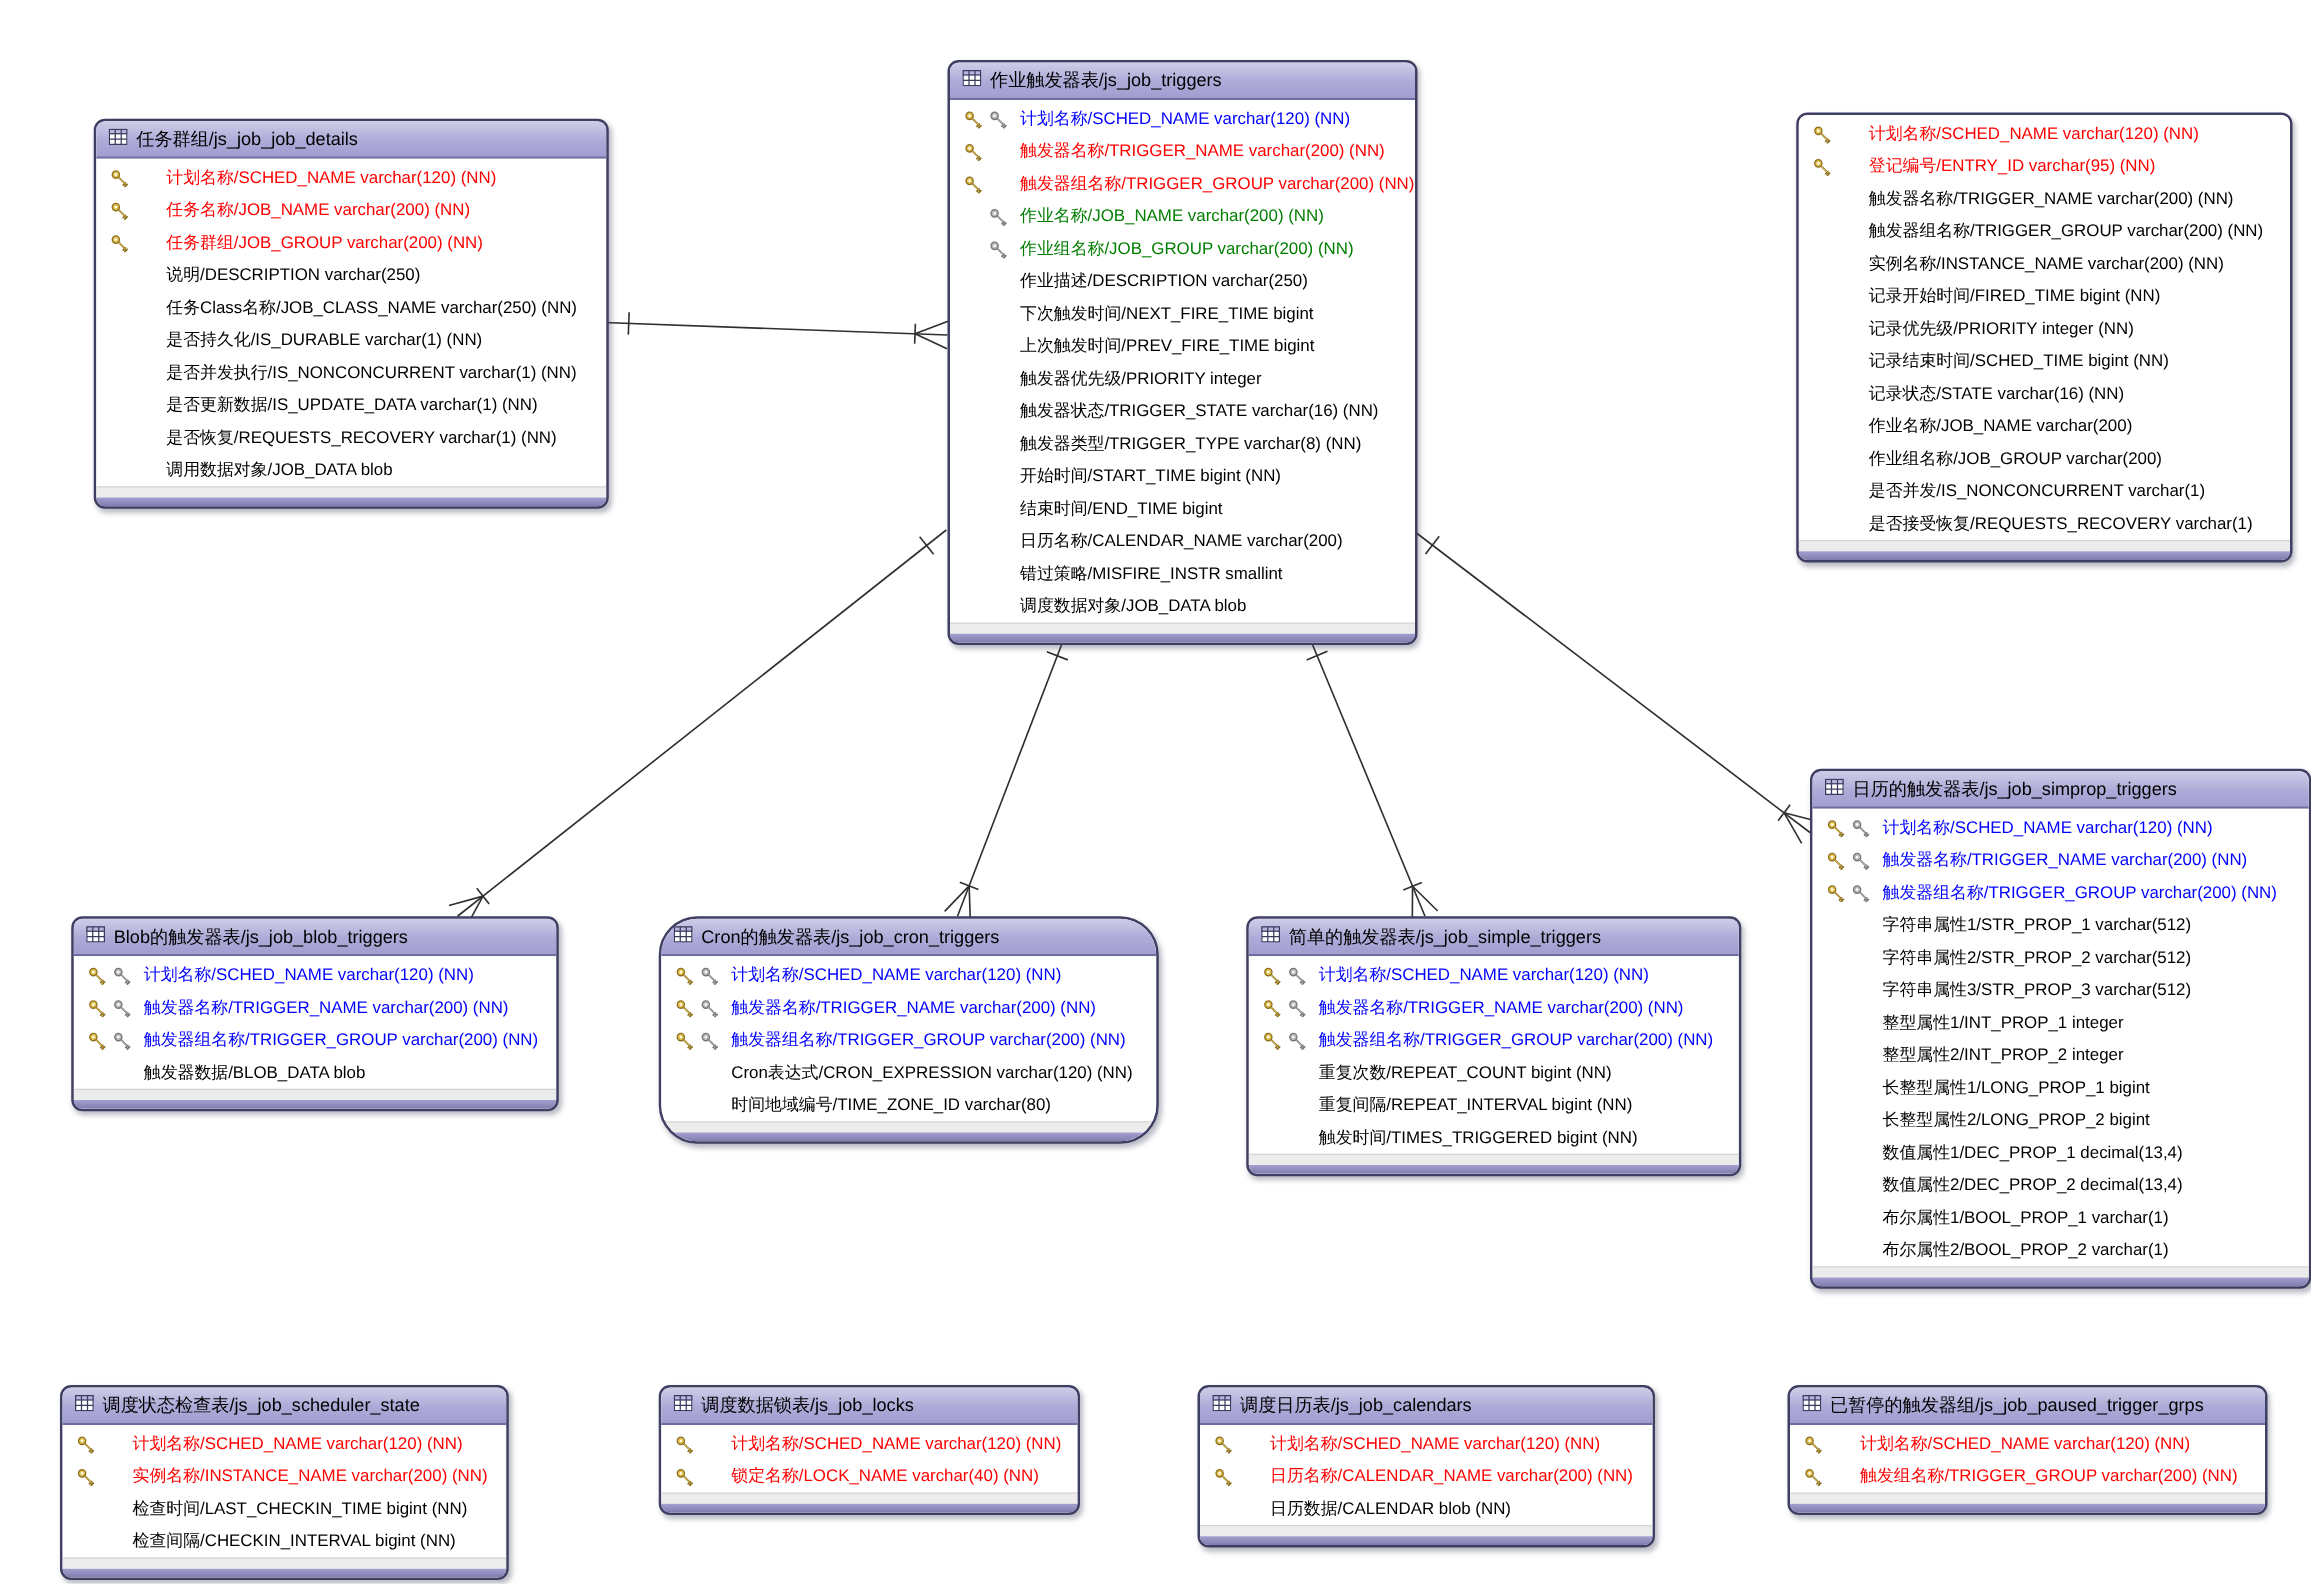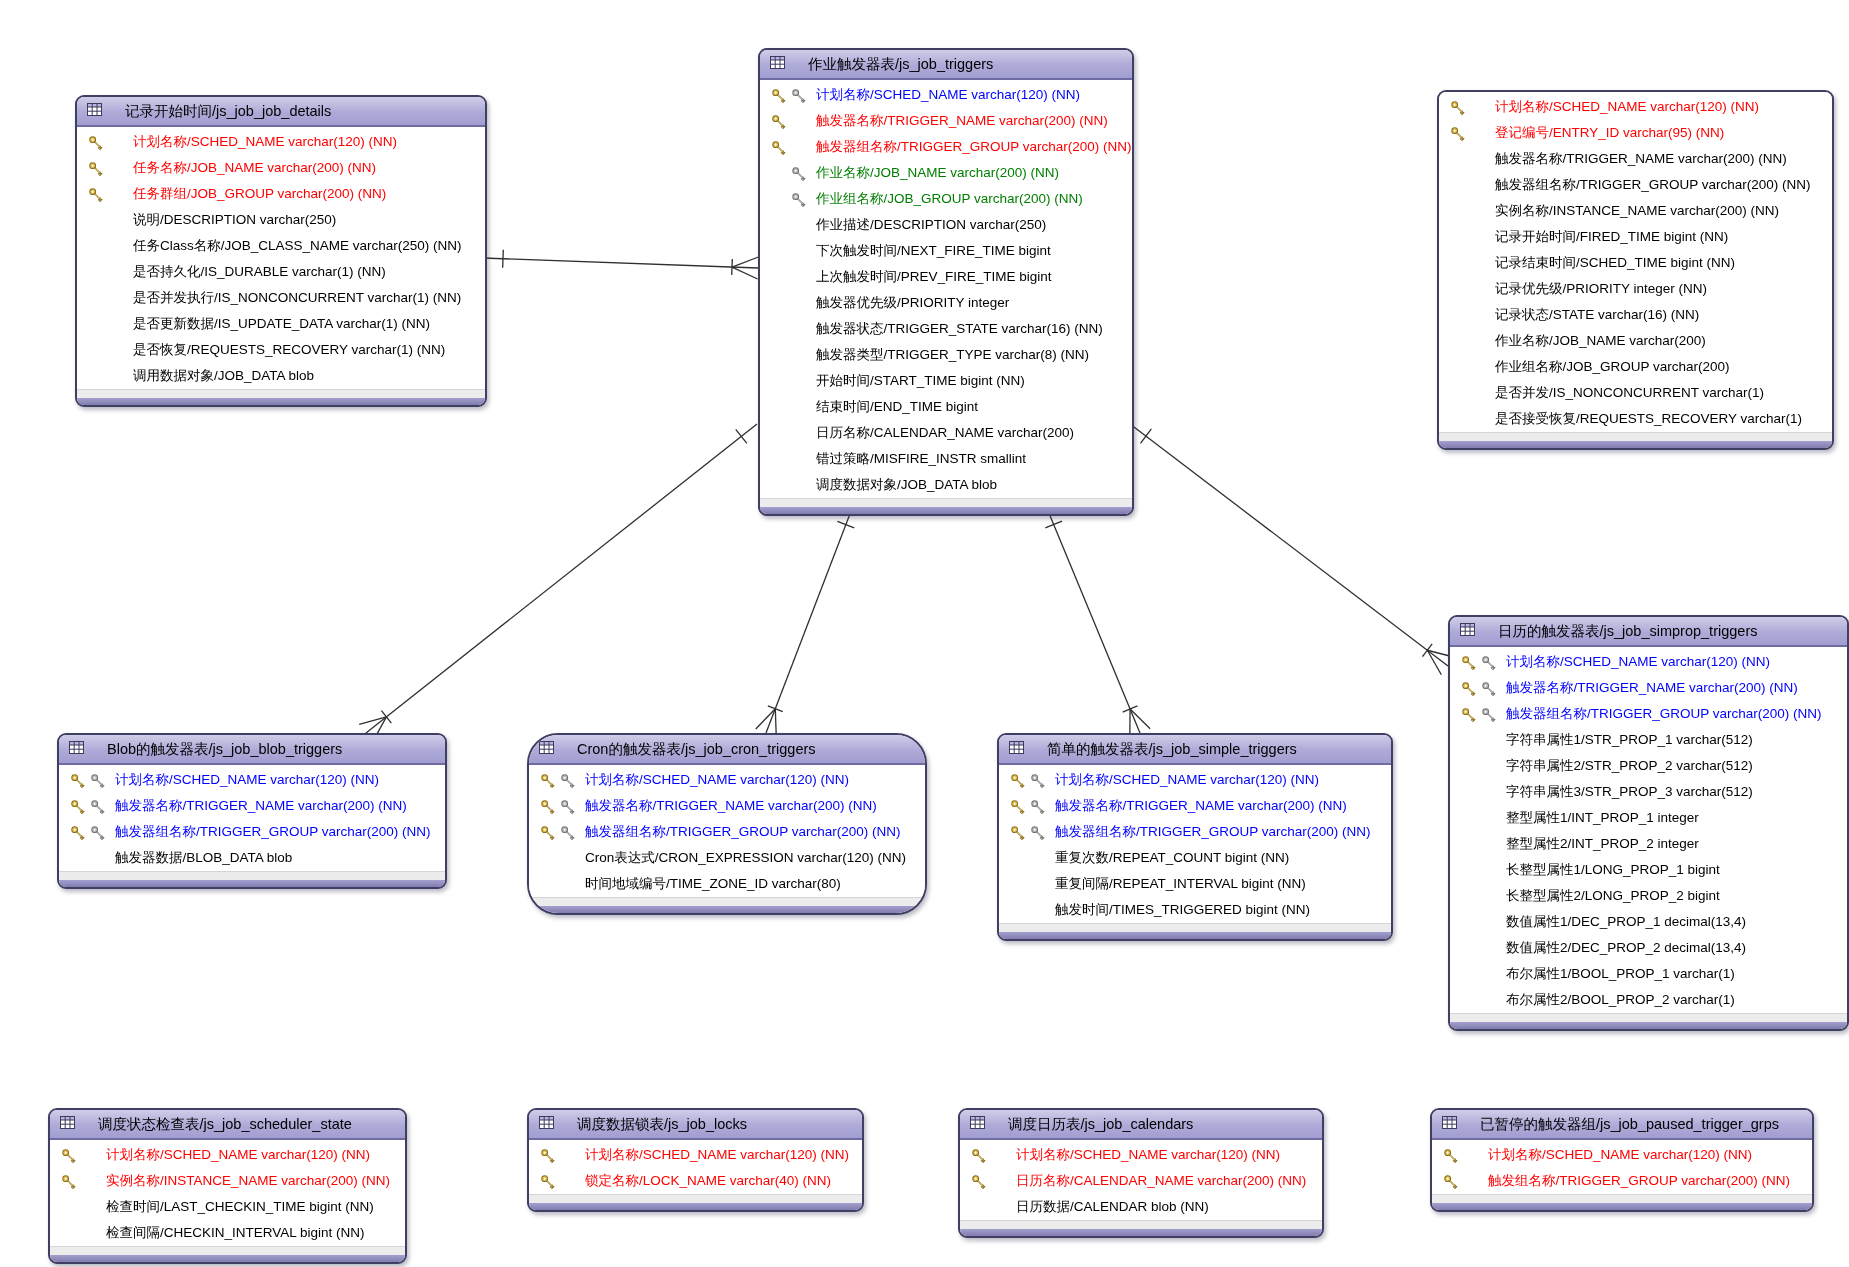--- a/index.html
+++ b/index.html
@@ -1,20 +1,20 @@
 <!DOCTYPE html>
 <html><head>
 <meta charset="utf-8">
 <style>
   html,body{margin:0;padding:0;background:#ffffff;}
   body{position:relative;width:1849px;height:1267px;font-family:"Liberation Sans","DejaVu Sans",sans-serif;overflow:hidden;}
   #wires{position:absolute;left:0;top:0;z-index:0;}
   .tbl{position:absolute;z-index:1;background:#ffffff;border:2px solid #3f3e63;border-radius:9px;
        box-shadow:2px 3px 4px rgba(60,60,90,0.35);overflow:hidden;}
-  .tbl-title{height:28px;display:flex;align-items:center;gap:23px;padding:0 10px;
+  .tbl-title{height:28px;display:flex;align-items:center;gap:7px;padding:0 10px;
        background:linear-gradient(180deg,#cfcde8 0%,#aeaad8 55%,#a19dd0 100%);
        border-bottom:2px solid #6f6ca3;font-size:14.5px;color:#000;white-space:nowrap;}
   .tbl-body{background:#fff;padding:2px 0 0 0;}
   .row{height:26px;display:flex;align-items:center;white-space:nowrap;font-size:13.5px;}
   .kslot{width:20px;flex:0 0 20px;display:flex;align-items:center;justify-content:center;}
   .kpad{width:8px;flex:0 0 8px;}
   .ftxt{padding-left:8px;}
   .c-red{color:#ff0000;}
   .c-blue{color:#0000ff;}
   .c-green{color:#007e00;}
@@ -55,21 +55,21 @@
 <div id="tables-layer">
     <div class="tbl" style="left: 75px; top: 95px; width: 408px;">
       <div class="tbl-title">
         <span><svg width="15" height="13" viewBox="0 0 15 13">
             <rect x="0.5" y="0.5" width="14" height="12" fill="#ffffff" stroke="#3b3b5e"></rect>
             <rect x="0.5" y="0.5" width="14" height="3.5" fill="#b9b6de" stroke="#3b3b5e"></rect>
             <line x1="5.2" y1="0.5" x2="5.2" y2="12.5" stroke="#3b3b5e"></line>
             <line x1="10" y1="0.5" x2="10" y2="12.5" stroke="#3b3b5e"></line>
             <line x1="0.5" y1="8.2" x2="14.5" y2="8.2" stroke="#3b3b5e"></line>
           </svg></span>
-        <span>记录开始时间/js_job_job_details</span>
+        <span>任务群组/js_job_job_details</span>
       </div>
       <div class="tbl-body">
         <div class="row">
           <span class="kpad"></span>
           <span class="kslot">
             <svg width="15" height="15" viewBox="0 0 16 16">
               <circle cx="5" cy="5" r="3.1" fill="#e2c050" stroke="#8d701f" stroke-width="1.1"></circle>
               <circle cx="5" cy="5" r="1.1" fill="#ffffff" stroke="none"></circle>
               <path d="M7.2 7.2 L13.6 13.6 M11.3 13.9 L13.1 12.1 M12.7 15.2 L14.6 13.3" fill="none" stroke="#8d701f" stroke-width="1.5" stroke-linecap="round"></path>
               <path d="M7.2 7.2 L13.3 13.3" fill="none" stroke="#e2c050" stroke-width="0.8"></path>
@@ -353,27 +353,27 @@
         <div class="row">
           <span class="kpad"></span>
           <span class="kslot"></span>
           <span class="kslot"></span>
           <span class="ftxt c-black">记录开始时间/FIRED_TIME bigint (NN)</span>
         </div>
         <div class="row">
           <span class="kpad"></span>
           <span class="kslot"></span>
           <span class="kslot"></span>
+          <span class="ftxt c-black">记录优先级/PRIORITY integer (NN)</span>
+        </div>
+        <div class="row">
+          <span class="kpad"></span>
+          <span class="kslot"></span>
+          <span class="kslot"></span>
           <span class="ftxt c-black">记录结束时间/SCHED_TIME bigint (NN)</span>
-        </div>
-        <div class="row">
-          <span class="kpad"></span>
-          <span class="kslot"></span>
-          <span class="kslot"></span>
-          <span class="ftxt c-black">记录优先级/PRIORITY integer (NN)</span>
         </div>
         <div class="row">
           <span class="kpad"></span>
           <span class="kslot"></span>
           <span class="kslot"></span>
           <span class="ftxt c-black">记录状态/STATE varchar(16) (NN)</span>
         </div>
         <div class="row">
           <span class="kpad"></span>
           <span class="kslot"></span>

